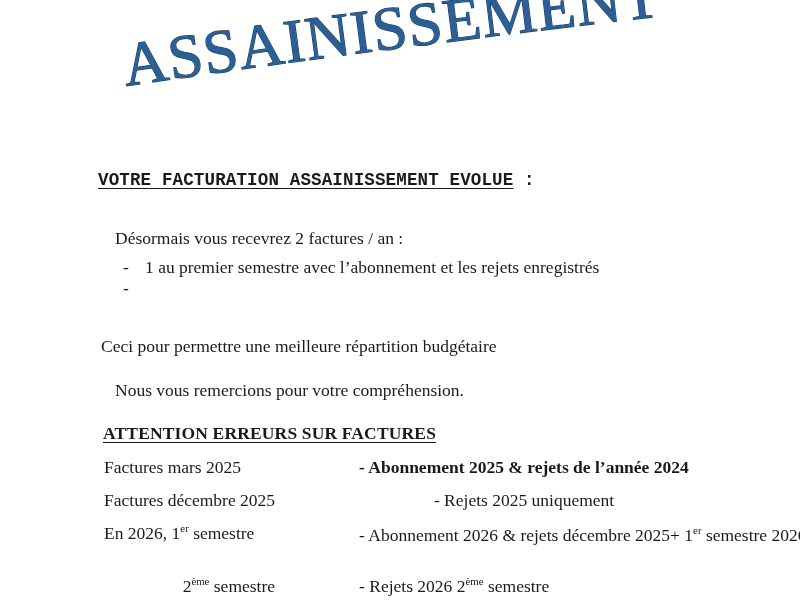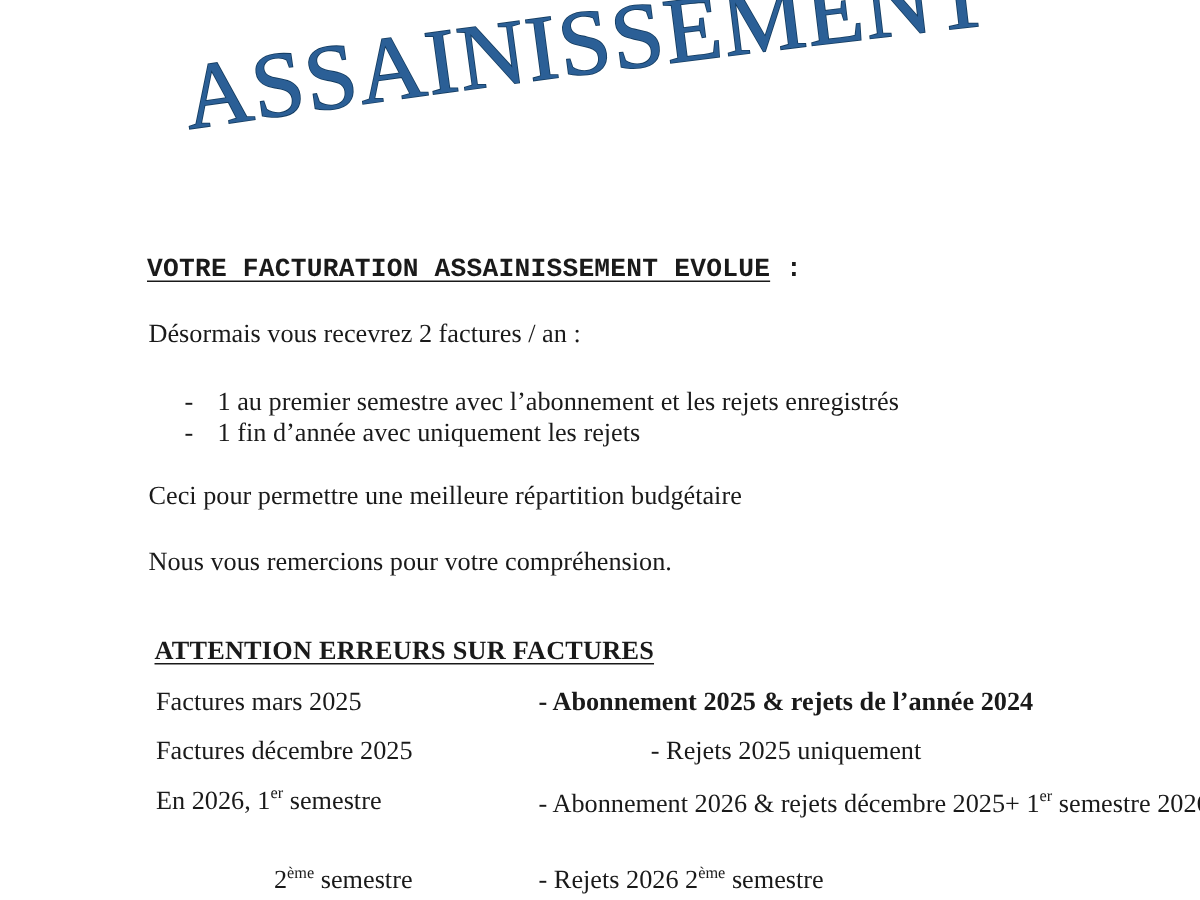--- a/index.html
+++ b/index.html
@@ -56,21 +56,21 @@
     margin: 0;
     white-space: nowrap;
   }
   .heading .u {
     text-decoration: underline;
     text-underline-offset: 2.5px;
   }
 
   .para {
     font-size: 17.5px;
-    margin: 0;
+    margin: 16px;
     white-space: nowrap;
   }
 
   .bullets {
     list-style: none;
     margin: 0;
     padding: 0;
   }
   .bullets li {
     font-size: 17.5px;
@@ -135,25 +135,24 @@
 
   <div class="abs para" style="left:99px; top:120px;">Désormais vous recevrez 2 factures / an :</div>
 
   <ul class="bullets abs" style="left:123px; top:165px;">
     <li>
       <span class="dash">-</span>
       <span>1 au premier semestre avec l’abonnement et les rejets enregistrés</span>
     </li>
     <li>
       <span class="dash">-</span>
-      <span>1 fin d’année avec uniquement les rejets</span>
     </li>
   </ul>
 
-  <div class="abs para" style="left:99px; top:228px;">Ceci pour permettre une meilleure répartition budgétaire</div>
+  <div class="abs para" style="left:85px; top:228px;">Ceci pour permettre une meilleure répartition budgétaire</div>
   <div class="abs para" style="left:99px; top:272px;">Nous vous remercions pour votre compréhension.</div>
 
   <div class="abs heading" style="left:103px; top:331px;">
     <span class="u">ATTENTION ERREURS SUR FACTURES</span>
   </div>
 
   <table class="fact-table abs" style="left:104px; top:365px;">
     <tbody>
       <tr style="height:33px;">
         <td class="col-label">Factures mars 2025</td>

